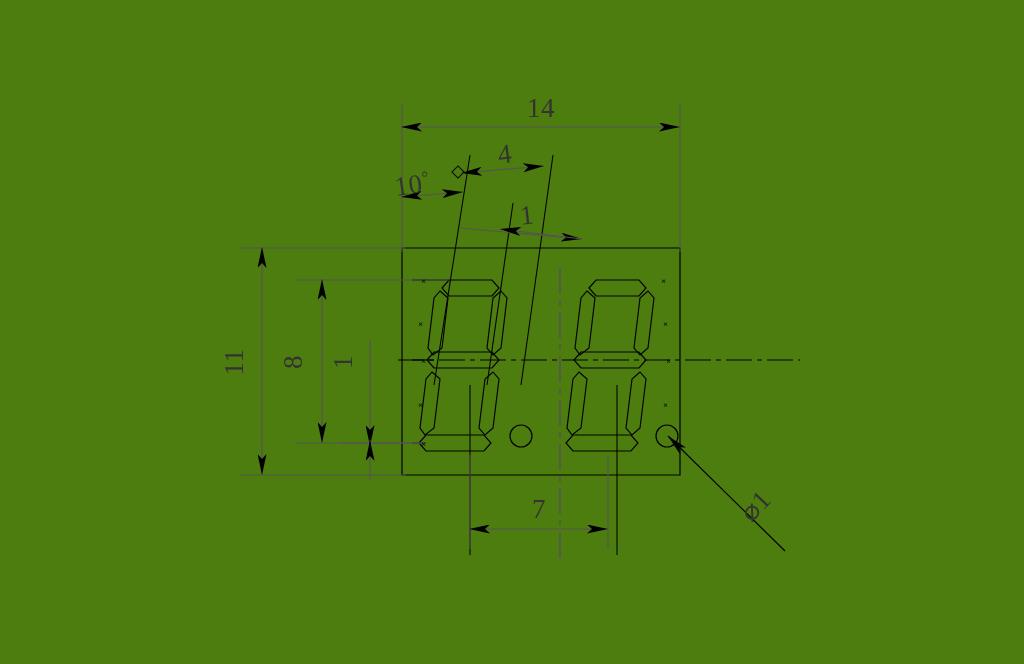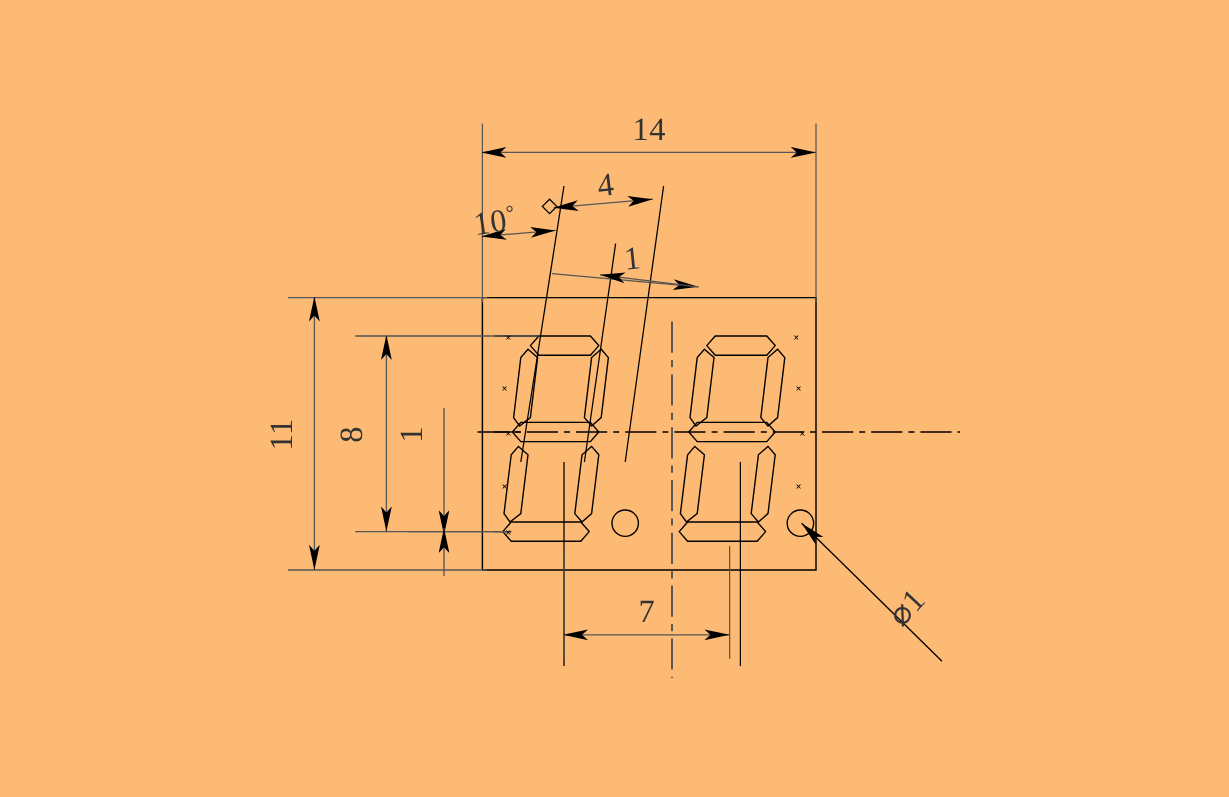--- a/index.html
+++ b/index.html
@@ -10,21 +10,21 @@
   body {
     width: 1024px;
     height: 664px;
     overflow: hidden;
     font-family: "Liberation Serif", serif;
   }
   #drawing-root {
     position: relative;
     width: 1024px;
     height: 664px;
-    background: #fdba74;
+    background: #4d7c0f;
   }
   svg#cad {
     display: block;
     width: 1024px;
     height: 664px;
   }
   .obj-line {
     stroke: #000000;
     stroke-width: 1.2;
     fill: none;

